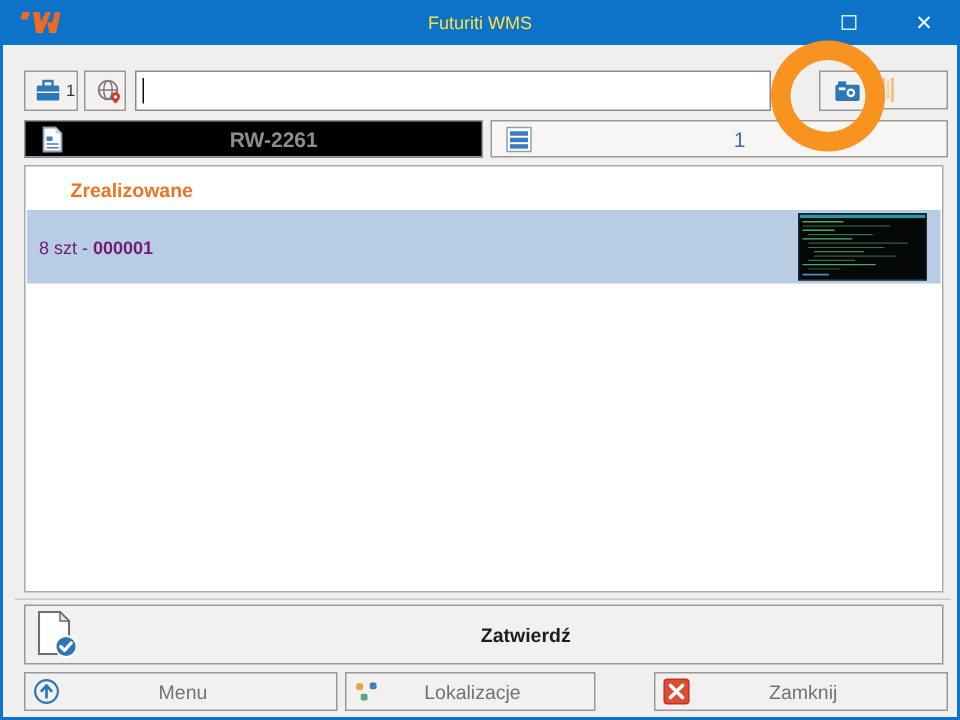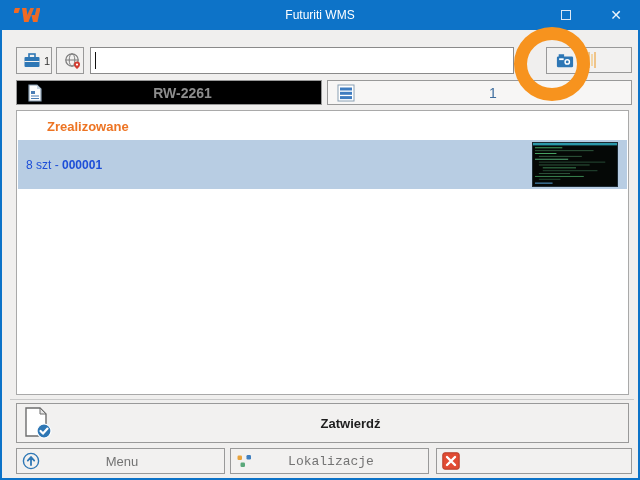--- a/index.html
+++ b/index.html
@@ -6,21 +6,21 @@
   html,body { width:640px; height:480px; background:#fff; font-family:"Liberation Sans", sans-serif; }
   #window {
     position:relative; width:640px; height:480px; overflow:hidden;
     background:#f0efee;
     border-left:2px solid #0d73c8; border-right:2px solid #0d73c8; border-bottom:2px solid #0d73c8;
   }
   
   .titlebar { position:absolute; left:-2px; top:0; width:640px; height:30px; background:#0d73c8; }
   .logo { position:absolute; left:14px; top:6px; width:26px; height:18px; }
   .title { position:absolute; left:0; top:0; width:100%; height:30px; line-height:30px;
-           text-align:center; color:#ffffff; font-size:12px; }
+           text-align:center; color:#fde047; font-size:12px; }
   .win-btn { position:absolute; top:0; width:44px; height:30px; display:flex; align-items:center; justify-content:center; cursor:pointer; }
   .btn-max { right:52px; }
   .btn-max .box { width:10px; height:10px; border:1px solid #dbe8f5; }
   .btn-close { right:2px; color:#eef5fc; font-size:14px; }
   
   .btn, .field {
     position:absolute; background:#f2f1f0; border:1px solid #999;
     display:flex; align-items:center; font-size:13px; color:#222;
   }
   .btn { cursor:pointer; }
@@ -41,31 +41,31 @@
   .fld-count { left:325px; top:80px; width:305px; height:25px; background:#f7f6f5; padding-left:4px; }
   .fld-text { flex:1; text-align:center; }
   .fld-doc .fld-text { color:#8d8d8d; font-size:14px; }
   .fld-count .fld-text { color:#3f6e9e; font-size:14px; }
   
   .list-panel { position:absolute; left:14px; top:110px; width:613px; height:285px;
     background:#fff; border:1px solid #a9a9a9;padding-left:20px; }
   .list-header { position:absolute; left:30px; top:8px; color:#ed7423; font-weight:bold; font-size:13px; }
   .list-row { position:absolute; left:1px; top:29px; width:609px; height:49px;
     background:#b8cde3; display:flex; align-items:center; cursor:pointer; }
-  .row-text { margin-left:8px; font-size:12px; color:#1d4ed8; }
+  .row-text { margin-left:8px; font-size:12px; color:#701a75; }
   .row-text b { font-weight:bold; }
   .thumb { position:absolute; left:514px; top:2px; width:86px; height:45px; background:#060a08; border:1px solid #1d2a33; }
   
   .sep { position:absolute; left:8px; top:399px; width:624px; height:1px; background:#c9c9c9; }
   .btn-confirm { left:14px; top:403px; width:613px; height:40px;gap:20px; }
   .btn-confirm .lbl { flex:1; text-align:center; font-weight:bold; font-size:13px; color:#1d1d1d; }
   .confirm-icon { margin-left:6px; width:30px; height:32px; position:relative; }
   
   .btn-menu { left:14px; top:448px; width:209px; height:26px; }
-  .btn-loc  { left:228px; top:448px; width:199px; height:26px;font-family:Liberation Mono, monospace; }
+  .btn-loc  { left:228px; top:448px; width:167px; height:26px; }
   .btn-close-app { left:434px; top:448px; width:196px; height:26px; }
   .bottom-lbl { flex:1; text-align:center; font-size:13px; color:#737373; padding-right:20px; }
   .b-icon { margin-left:5px; width:18px; height:18px; flex:0 0 auto; }
   
   .annotation-ring { position:absolute; left:512px; top:27px; width:76px; height:74px;
     border:13px solid #f7931e; border-radius:50%; z-index:50; pointer-events:none; }
 </style>
 </head>
 <body>
 
@@ -200,17 +200,18 @@
       <rect x="4.5" y="10.5" width="4.5" height="4.5" rx="1.2" fill="#5aa87a"></rect>
     </svg>
     <span class="bottom-lbl">Lokalizacje</span>
   </div>
 
   <div class="btn btn-close-app">
     <svg class="b-icon" viewBox="0 0 18 18">
       <rect x="0.8" y="0.8" width="16.4" height="16.4" rx="2" fill="#e14b33" stroke="#b53a26" stroke-width="1"></rect>
       <path d="M5 5 L13 13 M13 5 L5 13" stroke="#fff" stroke-width="2.4" stroke-linecap="round"></path>
     </svg>
+    <span class="bottom-lbl">Zamknij</span>
   </div>
 
   <div class="annotation-ring"></div>
 
 </div>
 
 </body></html>

